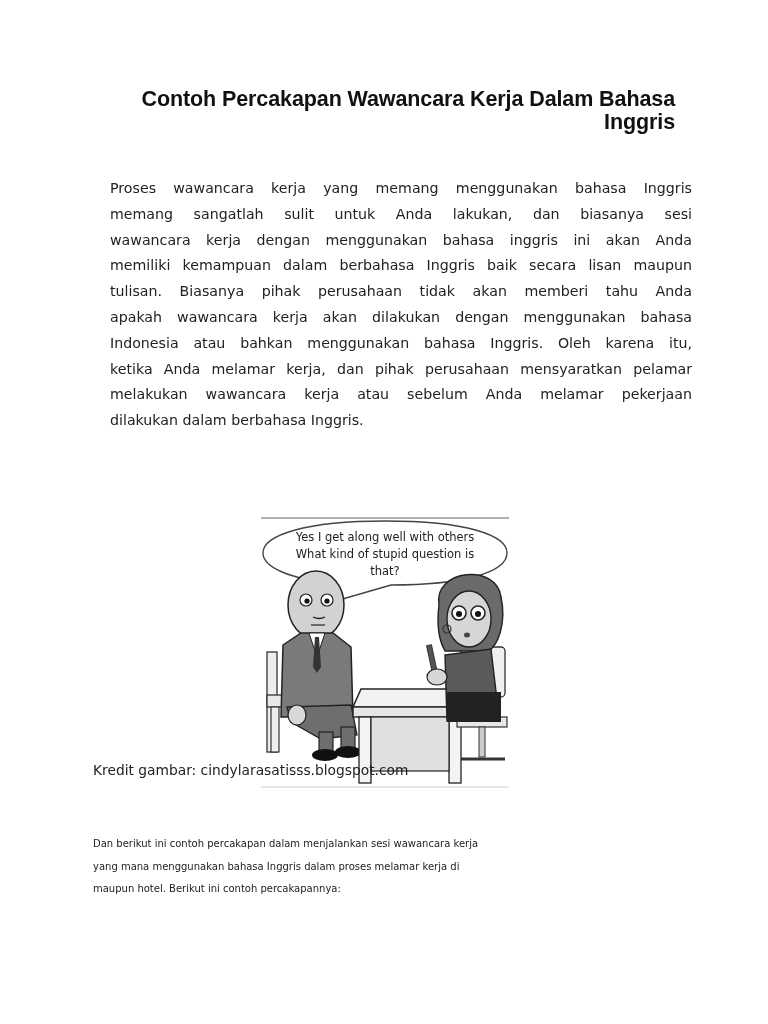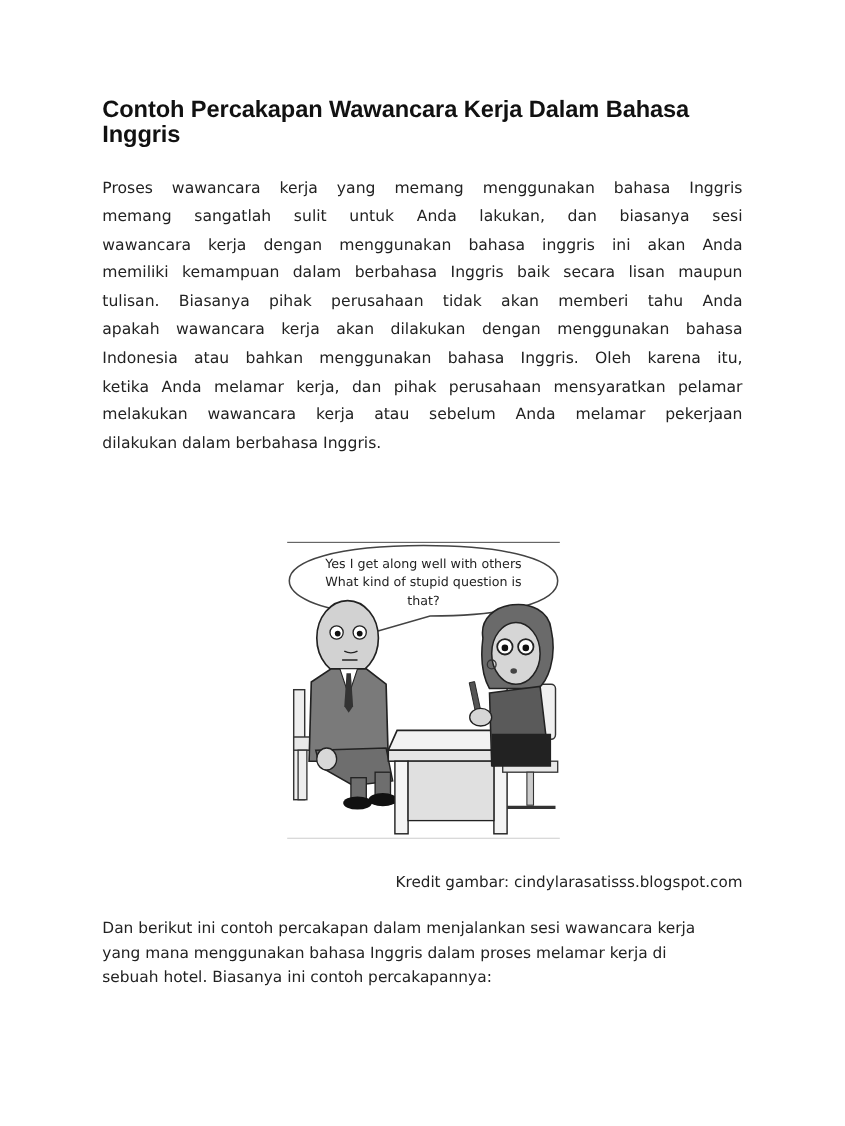--- a/index.html
+++ b/index.html
@@ -21,26 +21,27 @@
       width: 582px;
     }
     .title {
       font-family: "Liberation Sans", sans-serif;
       font-weight: bold;
       font-size: 21.5px;
       line-height: 23px;
       margin: 0;
       color: #111;
       letter-spacing: -0.1px;
+      text-align: right;
     }
     .para {
       font-family: "DejaVu Sans", sans-serif;
       font-size: 14.2px;
       line-height: 25.8px;
-      margin: 0;
+      margin: 17px;
       color: #222;
       text-align: justify;
     }
     .para1 {
       position: absolute;
       top: 71px;
       left: 0;
       width: 582px;
     }
     .para1 .line {
@@ -49,42 +50,42 @@
       text-align-last: justify;
       height: 25.8px;
       white-space: nowrap;
     }
     .para1 .line.last {
       text-align-last: left;
     }
     .figure {
       position: absolute;
       left: 168px;
-      top: 404px;
+      top: 429px;
       width: 248px;
       height: 214px;
     }
     .caption {
       position: absolute;
-      top: 704px;
+      top: 672px;
       left: 0;
       width: 582px;
-      text-align: right;
+      text-align: left;
       font-family: "DejaVu Sans", sans-serif;
       font-size: 13.8px;
       line-height: 20px;
       color: #222;
     }
     .para2 {
       position: absolute;
       top: 745px;
       left: 0;
       width: 582px;
       font-family: "DejaVu Sans", sans-serif;
-      font-size: 14px;
+      font-size: 10px;
       line-height: 22.5px;
       color: #222;
     }
     .para2 .line {
       display: block;
       white-space: nowrap;
     }
     .comic-text {
       font-family: "DejaVu Sans", sans-serif;
       font-size: 11.5px;
@@ -178,15 +179,15 @@
       </g>
       <line x1="0" y1="270" x2="248" y2="270" stroke="#ccc" stroke-width="1"></line>
     </svg>
   </div>
 
   <div class="caption">Kredit gambar: cindylarasatisss.blogspot.com</div>
 
   <div class="para2">
     <span class="line">Dan berikut ini contoh percakapan dalam menjalankan sesi wawancara kerja</span>
     <span class="line">yang mana menggunakan bahasa Inggris dalam proses melamar kerja di</span>
-    <span class="line">sebuah hotel. Biasanya ini contoh percakapannya:</span>
+    <span class="line">maupun hotel. Berikut ini contoh percakapannya:</span>
   </div>
 </div>
 
 </body></html>

